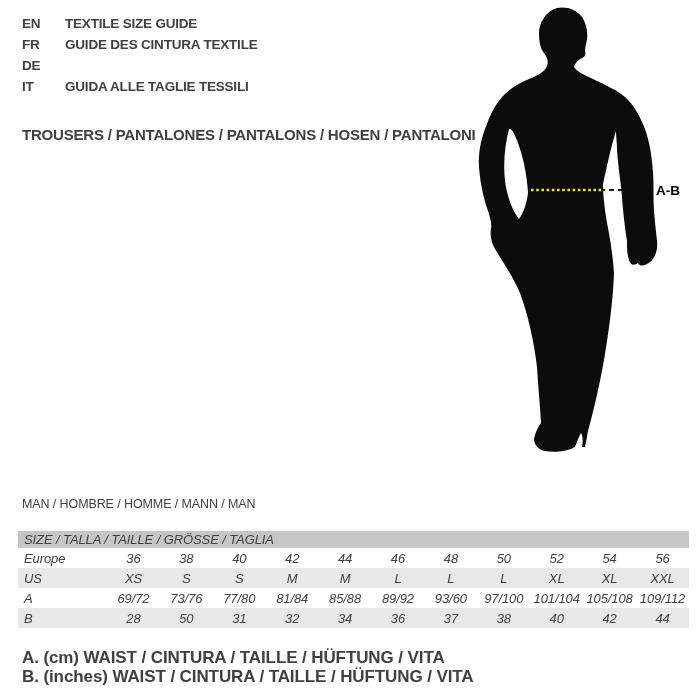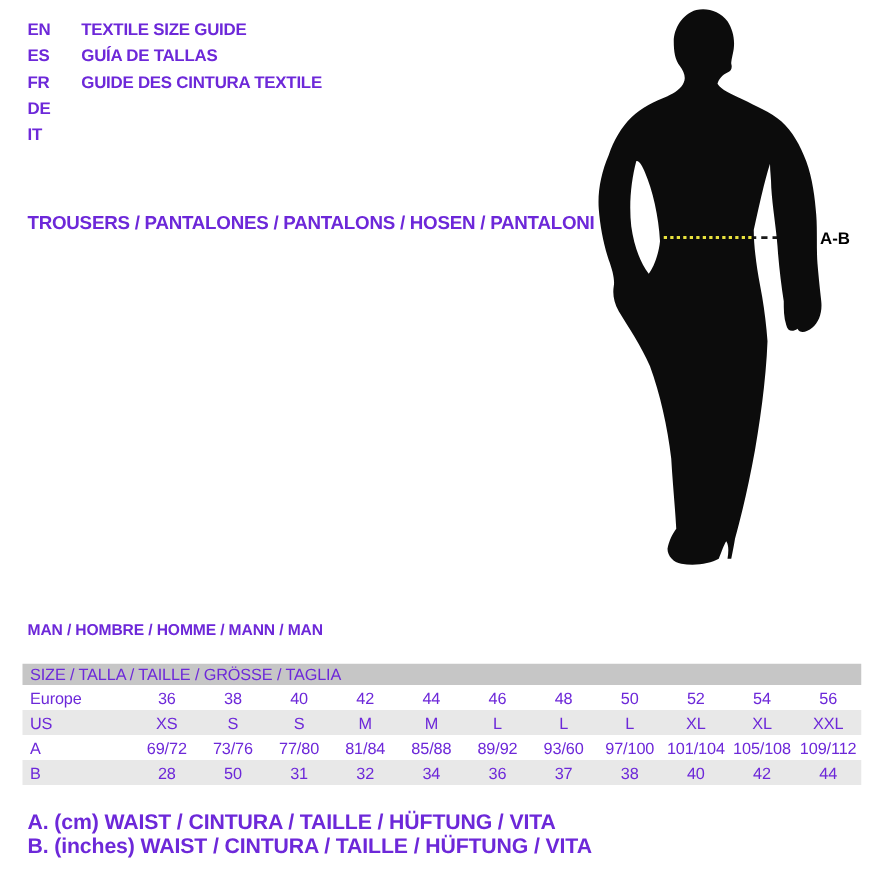--- a/index.html
+++ b/index.html
@@ -6,59 +6,56 @@
   .canvas{
     position:relative;width:700px;height:700px;background:#ffffff;
     font-family:"Liberation Sans", sans-serif;color:#1b1b1b;overflow:hidden;
   }
   
   .lang-list{position:absolute;left:22px;top:13px;}
   .lang-row{display:flex;height:21px;align-items:center;font-weight:bold;font-size:13.5px;letter-spacing:-0.2px;}
   .lang-code{width:43px;flex:0 0 43px;}
   .lang-label{white-space:nowrap;text-align:center;}
   
-  .garment-line{position:absolute;left:22px;top:126px;font-weight:bold;font-size:15px;letter-spacing:-0.2px;white-space:nowrap;margin-top:44px;}
+  .garment-line{position:absolute;left:22px;top:126px;font-weight:bold;font-size:15px;letter-spacing:-0.2px;white-space:nowrap;}
   
   .figure-svg{position:absolute;left:0;top:0;width:700px;height:470px;display:block;}
   .ab-text{font-family:"Liberation Sans", sans-serif;font-size:13.5px;font-weight:bold;}
   
-  .section-title{position:absolute;left:22px;top:497px;font-weight:bold;font-size:12.5px;letter-spacing:-0.1px;white-space:nowrap;}
+  .section-title{position:absolute;left:22px;top:497px;font-weight:normal;font-size:12.5px;letter-spacing:-0.1px;white-space:nowrap;}
   
-  .size-table{position:absolute;left:18px;top:531px;width:671px;font-size:13px;letter-spacing:-0.1px;}
+  .size-table{position:absolute;left:18px;top:531px;width:671px;font-size:13px;letter-spacing:-0.1px;font-style:italic;}
   .t-header{height:17px;display:flex;align-items:center;padding-left:6px;font-size:13px;}
   .data-row{display:flex;height:20px;align-items:center;}
   .cell-label{width:83px;flex:0 0 83px;padding-left:6px;}
   .cell-val{flex:1 1 0;text-align:center;white-space:nowrap;}
   
   .footnotes{position:absolute;left:22px;top:648px;font-weight:bold;font-size:17px;line-height:19px;letter-spacing:-0.1px;}
   .footnote{white-space:nowrap;}
 </style>
 </head>
 <body>
 
-<div class="canvas" style="background: rgb(255, 255, 255); color: #6d28d9; border-radius: 21px;">
+<div class="canvas" style="background: rgb(255, 255, 255); color: #404040; border-radius: 21px;">
 
   <div class="lang-list" id="lang-list">
       <div class="lang-row">
         <span class="lang-code">EN</span>
         <span class="lang-label">TEXTILE SIZE GUIDE</span>
-      </div>
-      <div class="lang-row">
-        <span class="lang-code">ES</span>
-        <span class="lang-label">GUÍA DE TALLAS</span>
       </div>
       <div class="lang-row">
         <span class="lang-code">FR</span>
         <span class="lang-label">GUIDE DES CINTURA TEXTILE</span>
       </div>
       <div class="lang-row">
         <span class="lang-code">DE</span>
       </div>
       <div class="lang-row">
         <span class="lang-code">IT</span>
+        <span class="lang-label">GUIDA ALLE TAGLIE TESSILI</span>
       </div>
     </div>
 
   <div class="garment-line">TROUSERS / PANTALONES / PANTALONS / HOSEN / PANTALONI</div>
 
   <svg class="figure-svg" viewBox="0 0 700 470" aria-hidden="true">
 
     <line id="waist-dash-line" x1="600" y1="190" x2="653" y2="190" stroke-width="2.2" stroke-dasharray="5 4" stroke="#1a1a1a"></line>
 
     <path id="man-path" fill-rule="evenodd" d="

